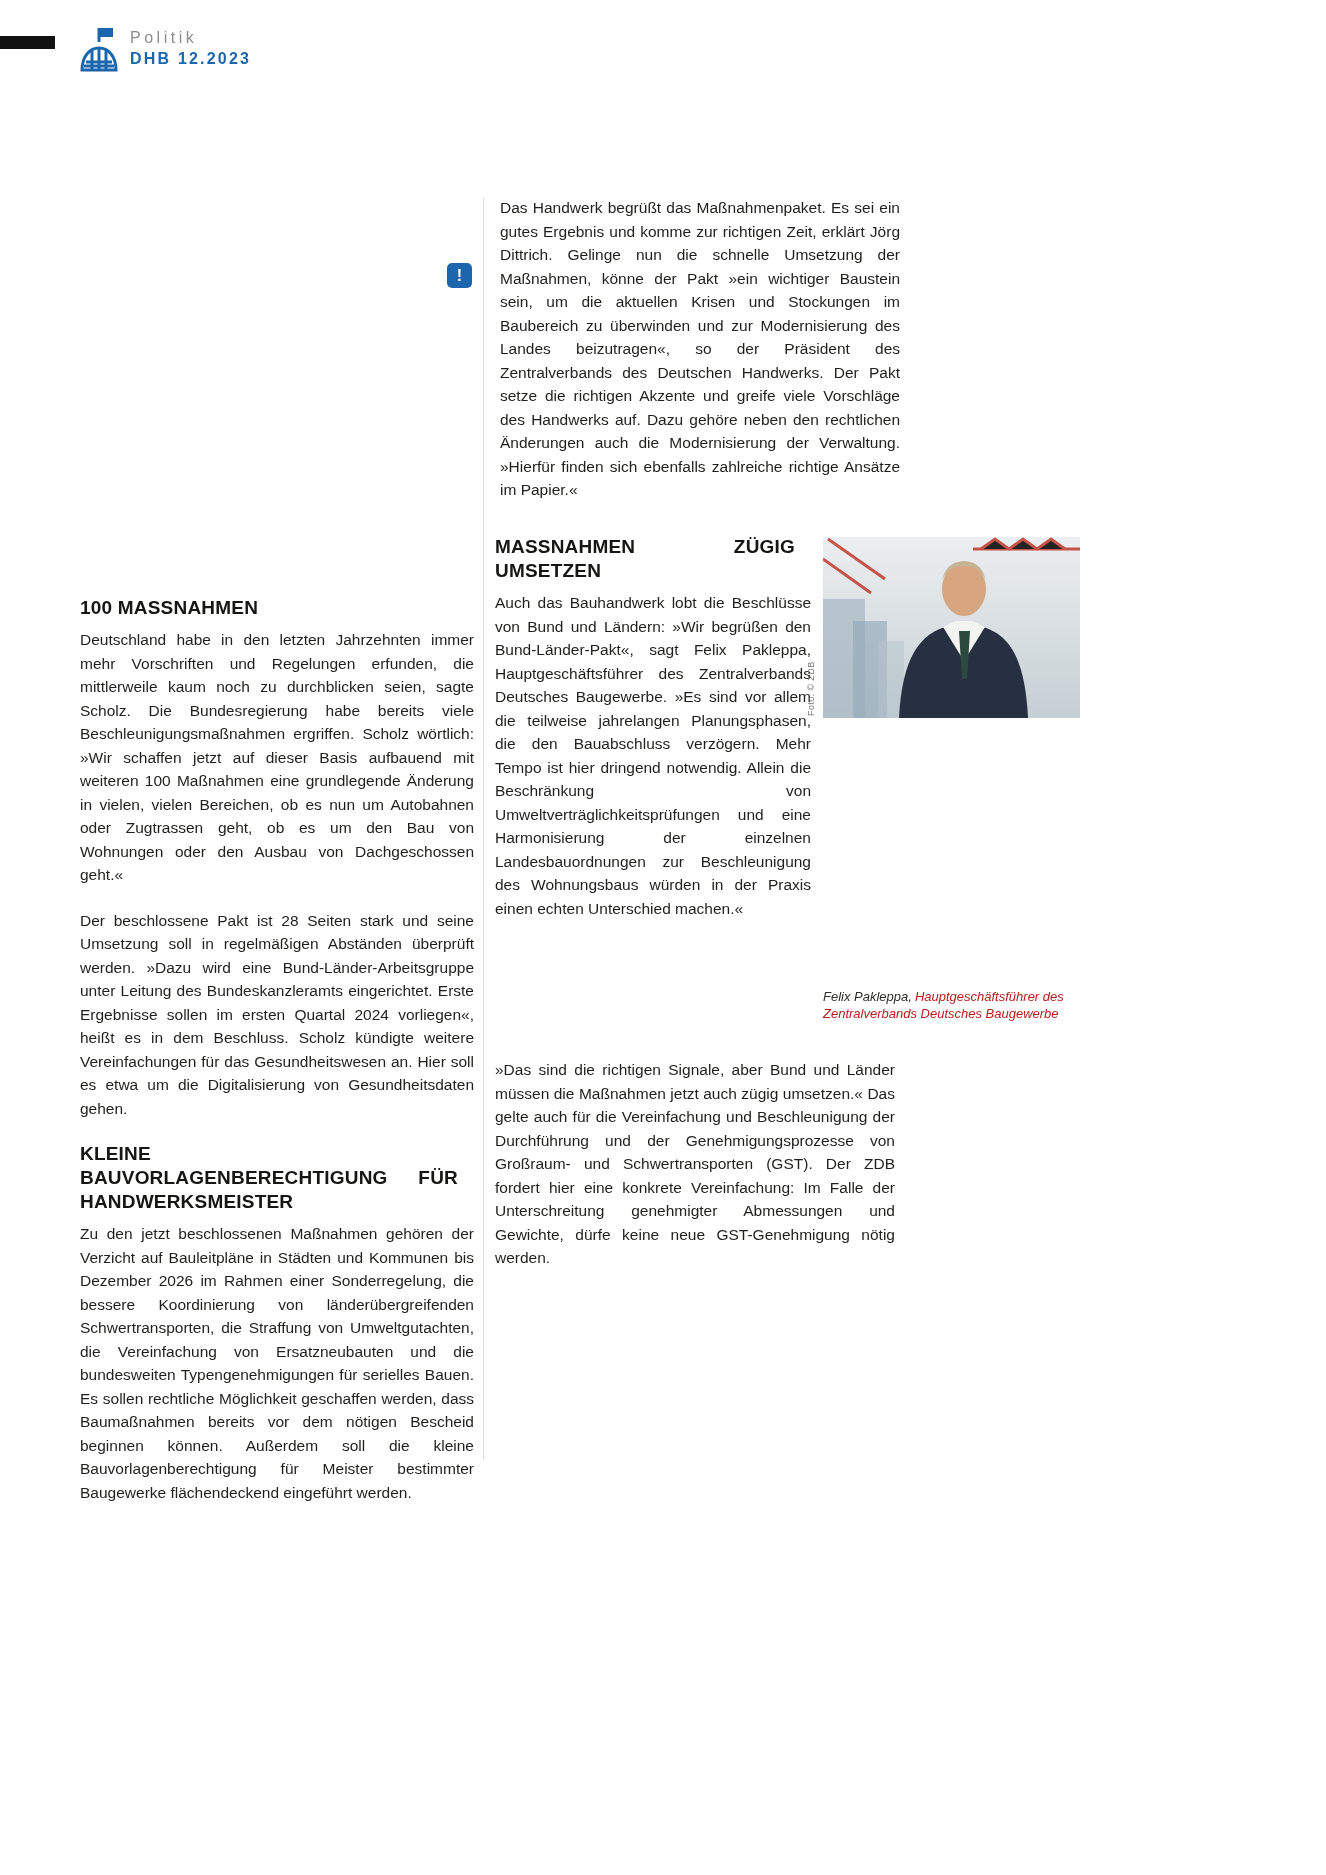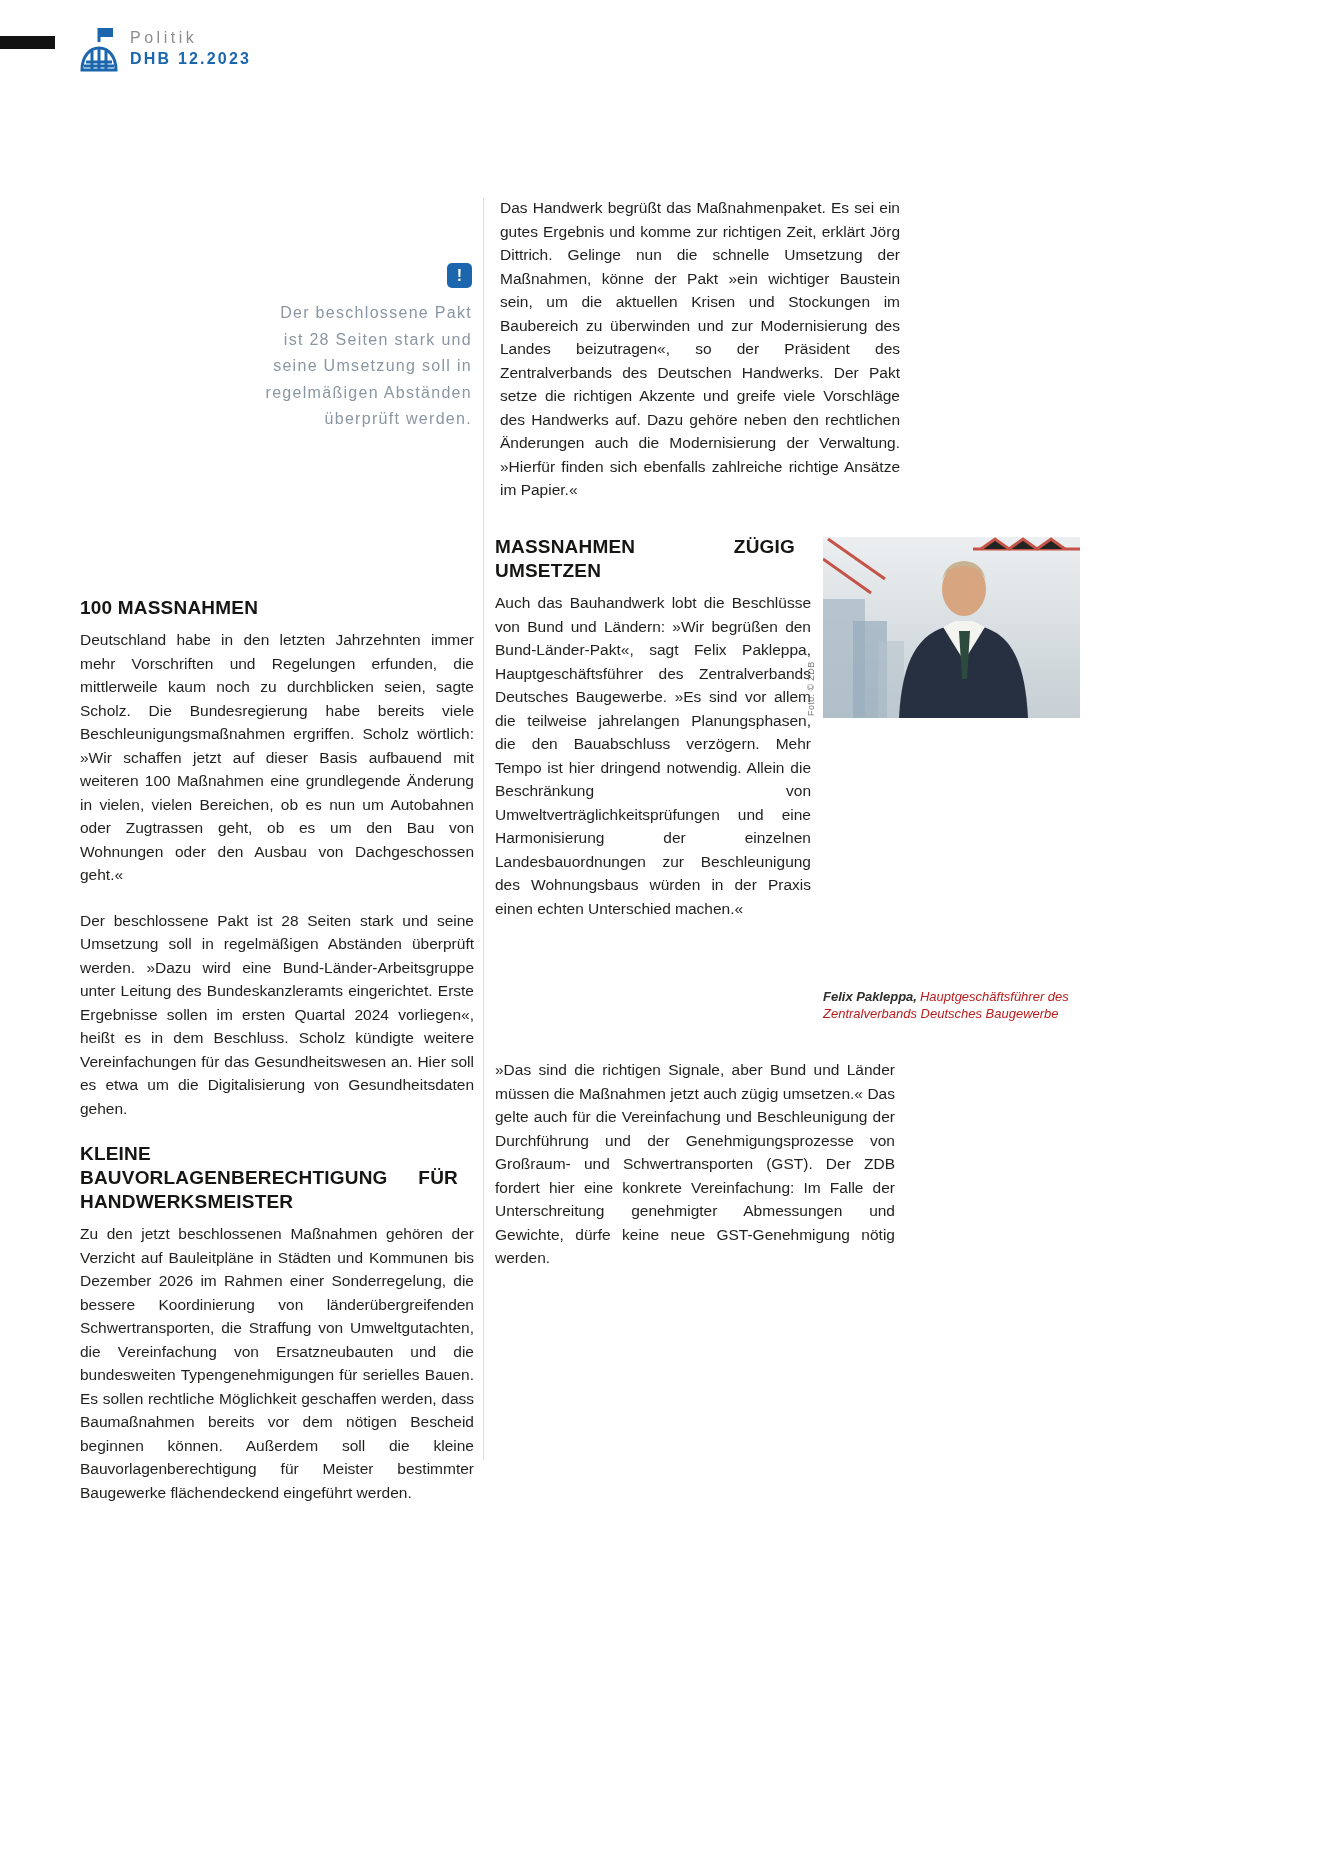--- a/index.html
+++ b/index.html
@@ -67,21 +67,21 @@
   
   .pull-quote {
     position: absolute; left: 823px; top: 744px; width: 258px;
     color: #3d7fc1; font-size: 23.5px; line-height: 30px; letter-spacing: 1.5px;
     white-space: pre-line;
   }
   .quote-attrib {
     position: absolute; left: 823px; top: 988px; width: 258px;
     font-style: italic; font-size: 13px; line-height: 17px; color: #2e2e2c;
   }
-  .quote-attrib .attrib-name { font-weight: bold; }
+  .quote-attrib .attrib-name { font-weight: normal; }
   .quote-attrib .attrib-role { margin-left: 3px; color: #b91c1c; }
 
   
   .footer-left  { position: absolute; left: 80px; top: 1832px; display: flex; align-items: baseline; }
   .footer-issue { font-size: 14px; font-weight: bold; color: #1a1a24; letter-spacing: 0.8px; }
   .footer-section { font-size: 14px; color: #8d8d8d; letter-spacing: 2.5px; margin-left: 16px; }
   .footer-right { position: absolute; right: 84px; top: 1826px; display: flex; align-items: baseline; }
   .footer-page-label { font-size: 12px; color: #8d8d8d; letter-spacing: 1px; }
   .footer-page-number { font-size: 20px; font-weight: bold; color: #ec4899; margin-left: 19px; letter-spacing: 1px; }
 </style>
@@ -109,25 +109,20 @@
     <div class="mast-text">
       <div class="section-label">Politik</div>
       <div class="issue-label">DHB 12.2023</div>
     </div>
   </div>
 
   <div class="col-rule"></div>
 
   <div class="callout">
     <span class="callout-icon">!</span>
-    <div class="callout-text">Der beschlossene Pakt
-ist 28 Seiten stark und
-seine Umsetzung soll in
-regelmäßigen Abständen
-überprüft werden.</div>
   </div>
 
   <div class="left-col body-text">
     <h2 class="col-heading">100 MASSNAHMEN</h2>
     <p>Deutschland habe in den letzten Jahrzehnten immer mehr Vorschriften und Regelungen erfunden, die mittlerweile kaum noch zu durchblicken seien, sagte Scholz. Die Bundesregierung habe bereits viele Beschleunigungsmaßnahmen ergriffen. Scholz wörtlich: »Wir schaffen jetzt auf dieser Basis aufbauend mit weiteren 100 Maßnahmen eine grundlegende Änderung in vielen, vielen Bereichen, ob es nun um Autobahnen oder Zugtrassen geht, ob es um den Bau von Wohnungen oder den Ausbau von Dachgeschossen geht.«</p>
     <p>Der beschlossene Pakt ist 28 Seiten stark und seine Umsetzung soll in regelmäßigen Abständen überprüft werden. »Dazu wird eine Bund-Länder-Arbeitsgruppe unter Leitung des Bundeskanzleramts eingerichtet. Erste Ergebnisse sollen im ersten Quartal 2024 vorliegen«, heißt es in dem Beschluss. Scholz kündigte weitere Vereinfachungen für das Gesundheitswesen an. Hier soll es etwa um die Digitalisierung von Gesundheitsdaten gehen.</p>
     <h2 class="col-heading">KLEINE BAUVORLAGENBERECHTIGUNG FÜR HANDWERKSMEISTER</h2>
     <p>Zu den jetzt beschlossenen Maßnahmen gehören der Verzicht auf Bauleitpläne in Städten und Kommunen bis Dezember 2026 im Rahmen einer Sonderregelung, die bessere Koordinierung von länderübergreifenden Schwertransporten, die Straffung von Umweltgutachten, die Vereinfachung von Ersatzneubauten und die bundesweiten Typengenehmigungen für serielles Bauen. Es sollen rechtliche Möglichkeit geschaffen werden, dass Baumaßnahmen bereits vor dem nötigen Bescheid beginnen können. Außerdem soll die kleine Bauvorlagenberechtigung für Meister bestimmter Baugewerke flächendeckend eingeführt werden.</p>
   </div>
 

